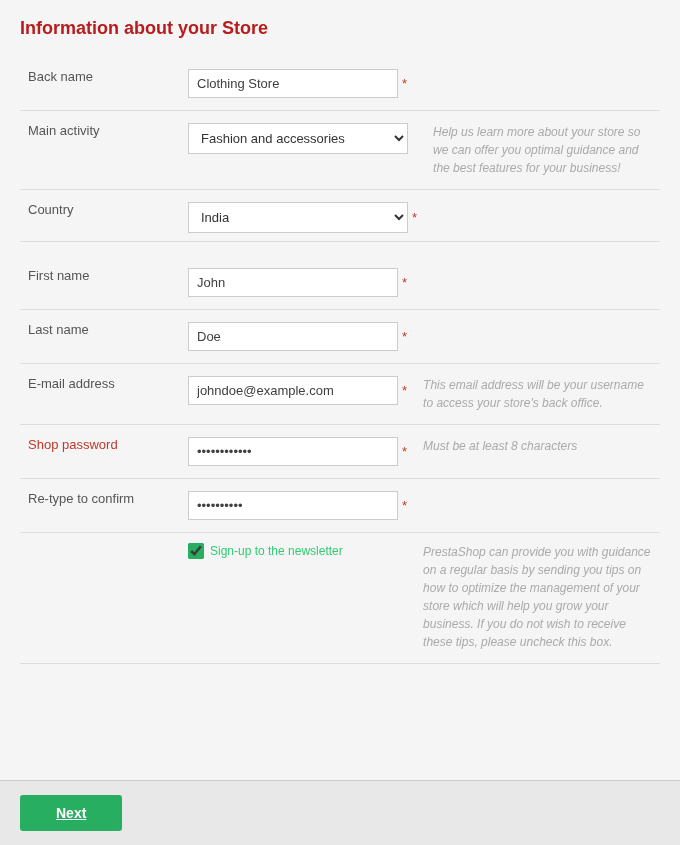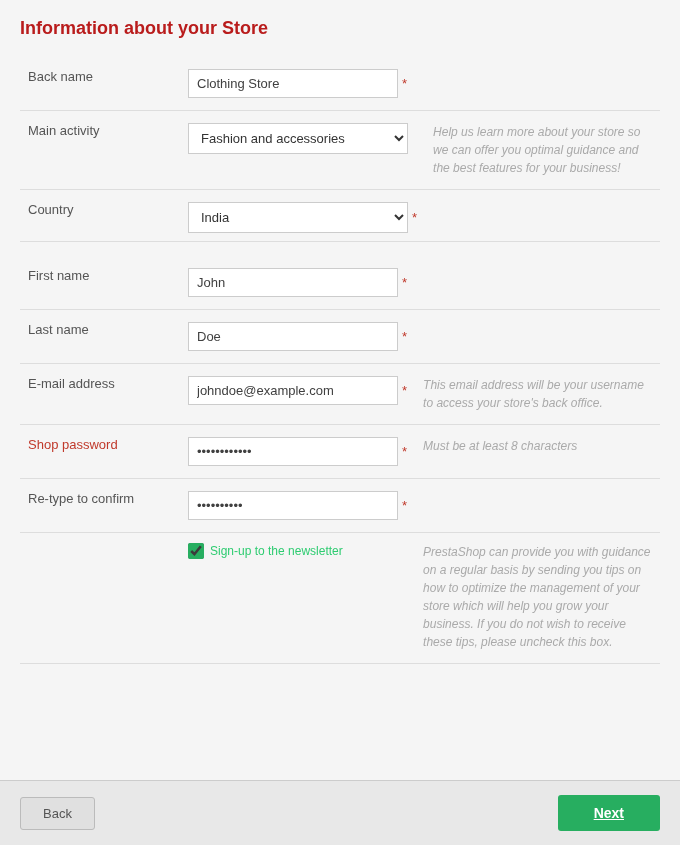--- a/index.html
+++ b/index.html
@@ -265,15 +265,14 @@
       </td>
       <td class="newsletter-hint">PrestaShop can provide you with guidance on a regular basis by sending you tips on how to optimize the management of your store which will help you grow your business. If you do not wish to receive these tips, please uncheck this box.</td>
     </tr>
   </tbody>
     </table>
 
   <div style="height: 20px;"></div>
 </div>
 
 <div class="footer-bar">
-  <button class="btn-back">Back</button>
   <button class="btn-next">Next</button>
 </div>
 
 </body></html>

